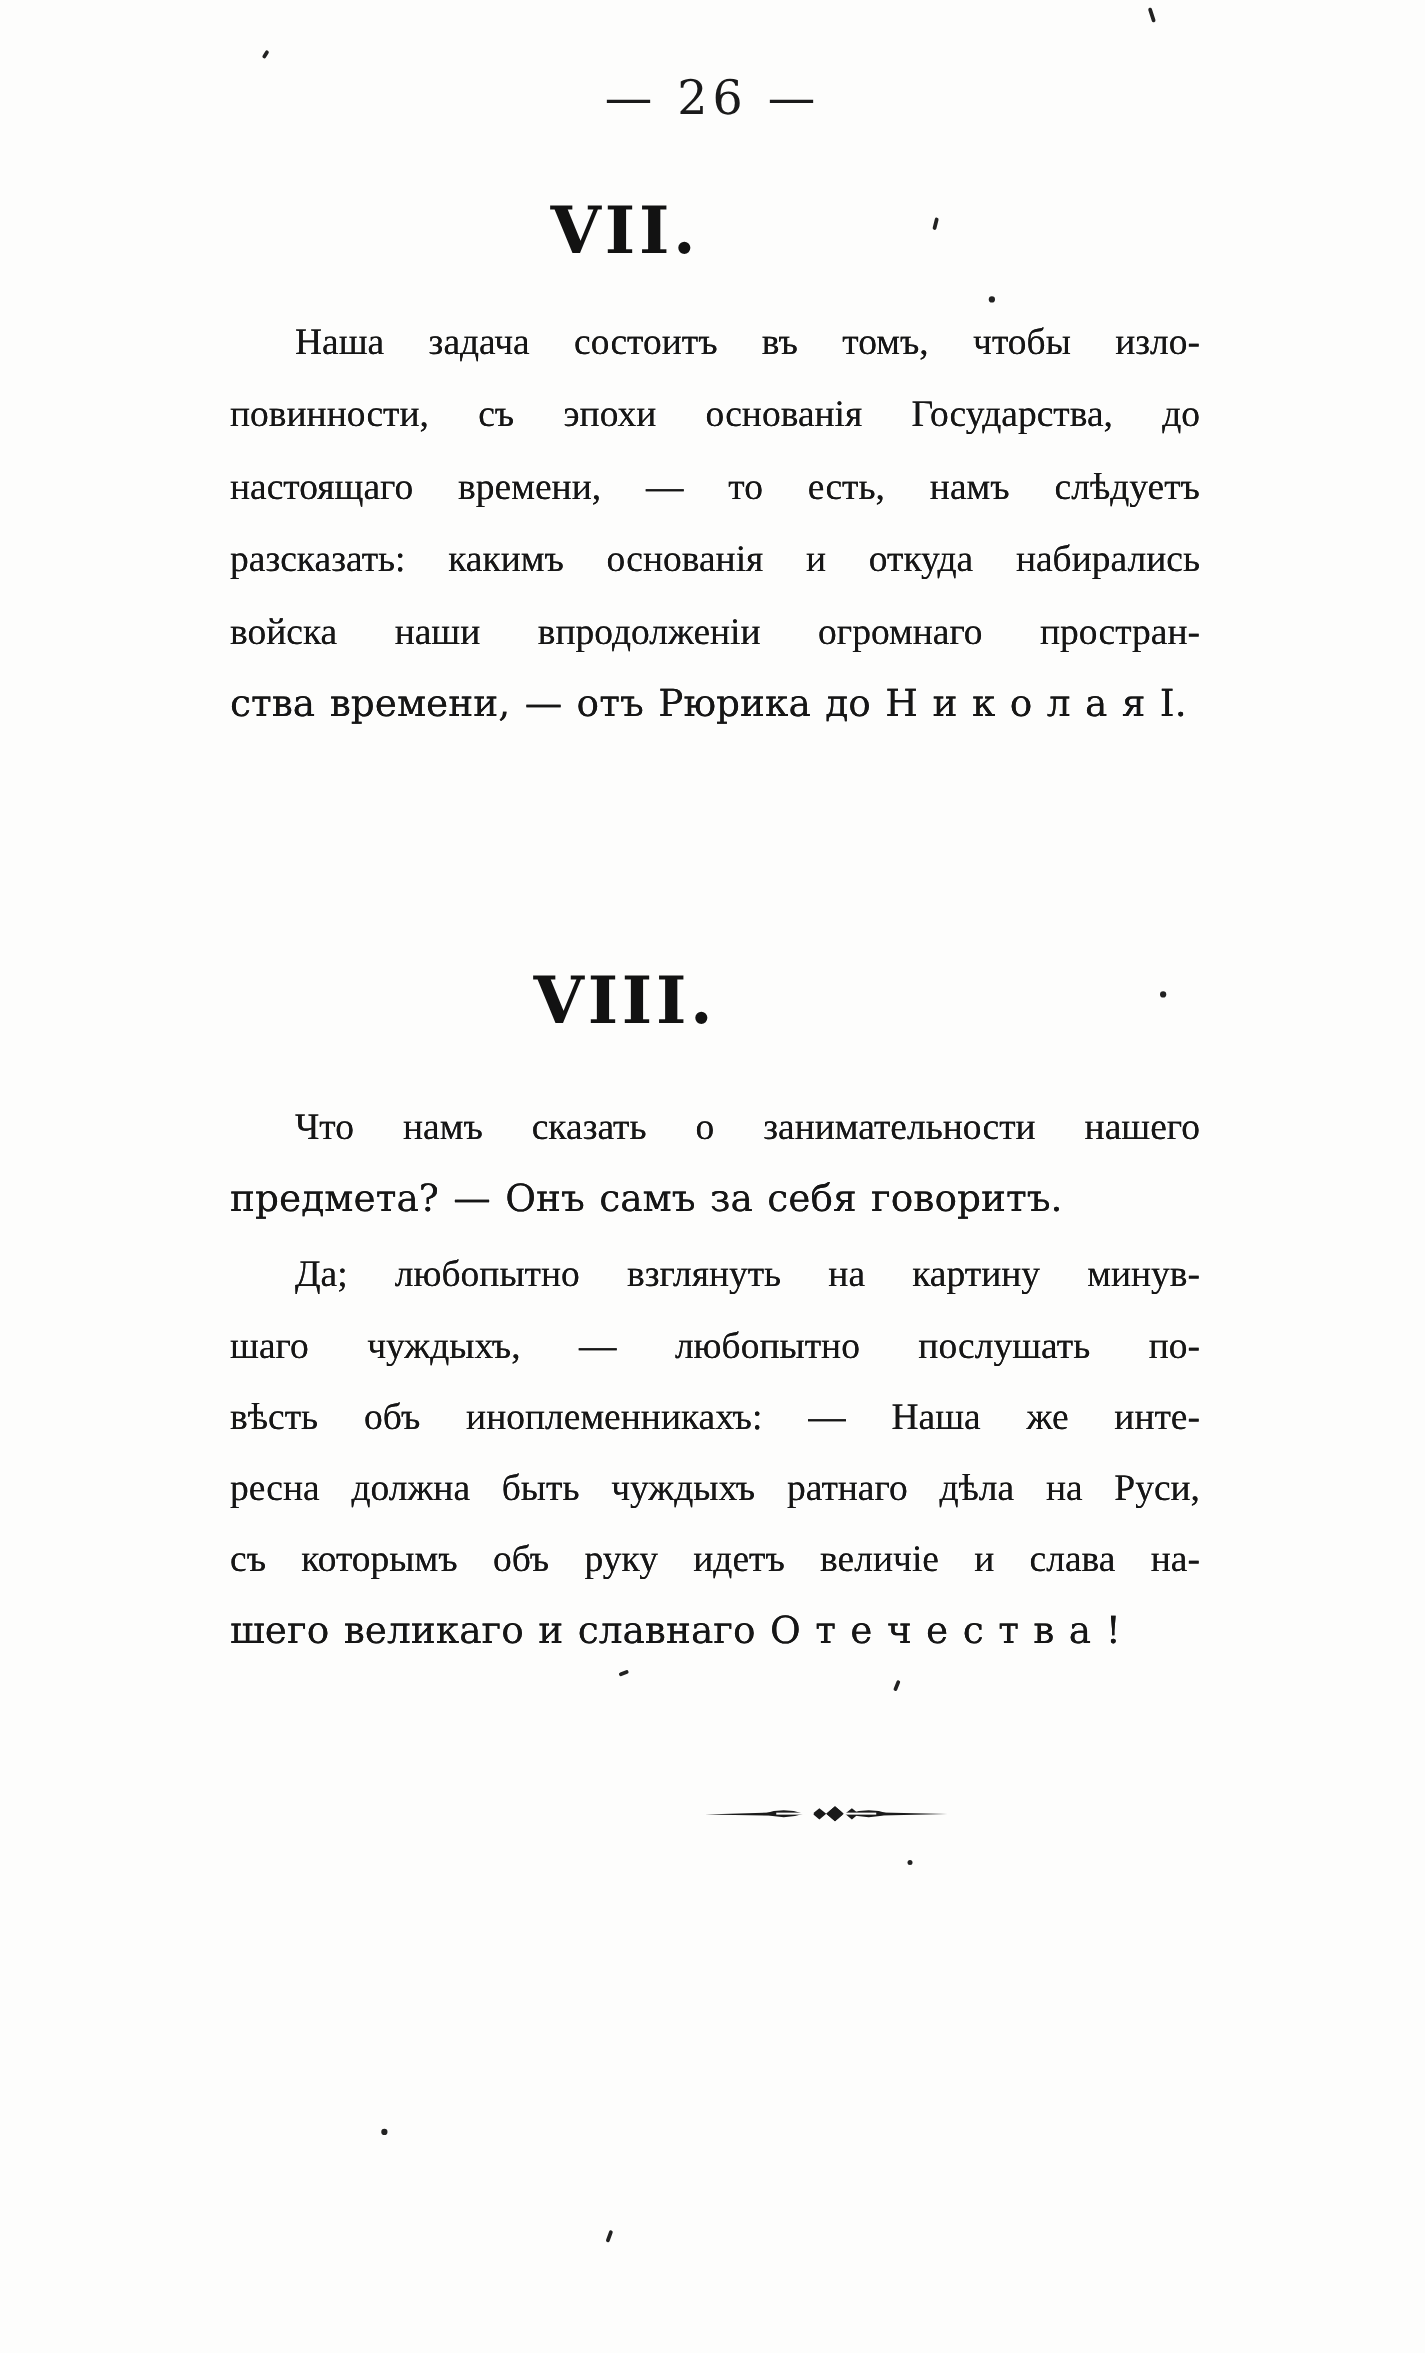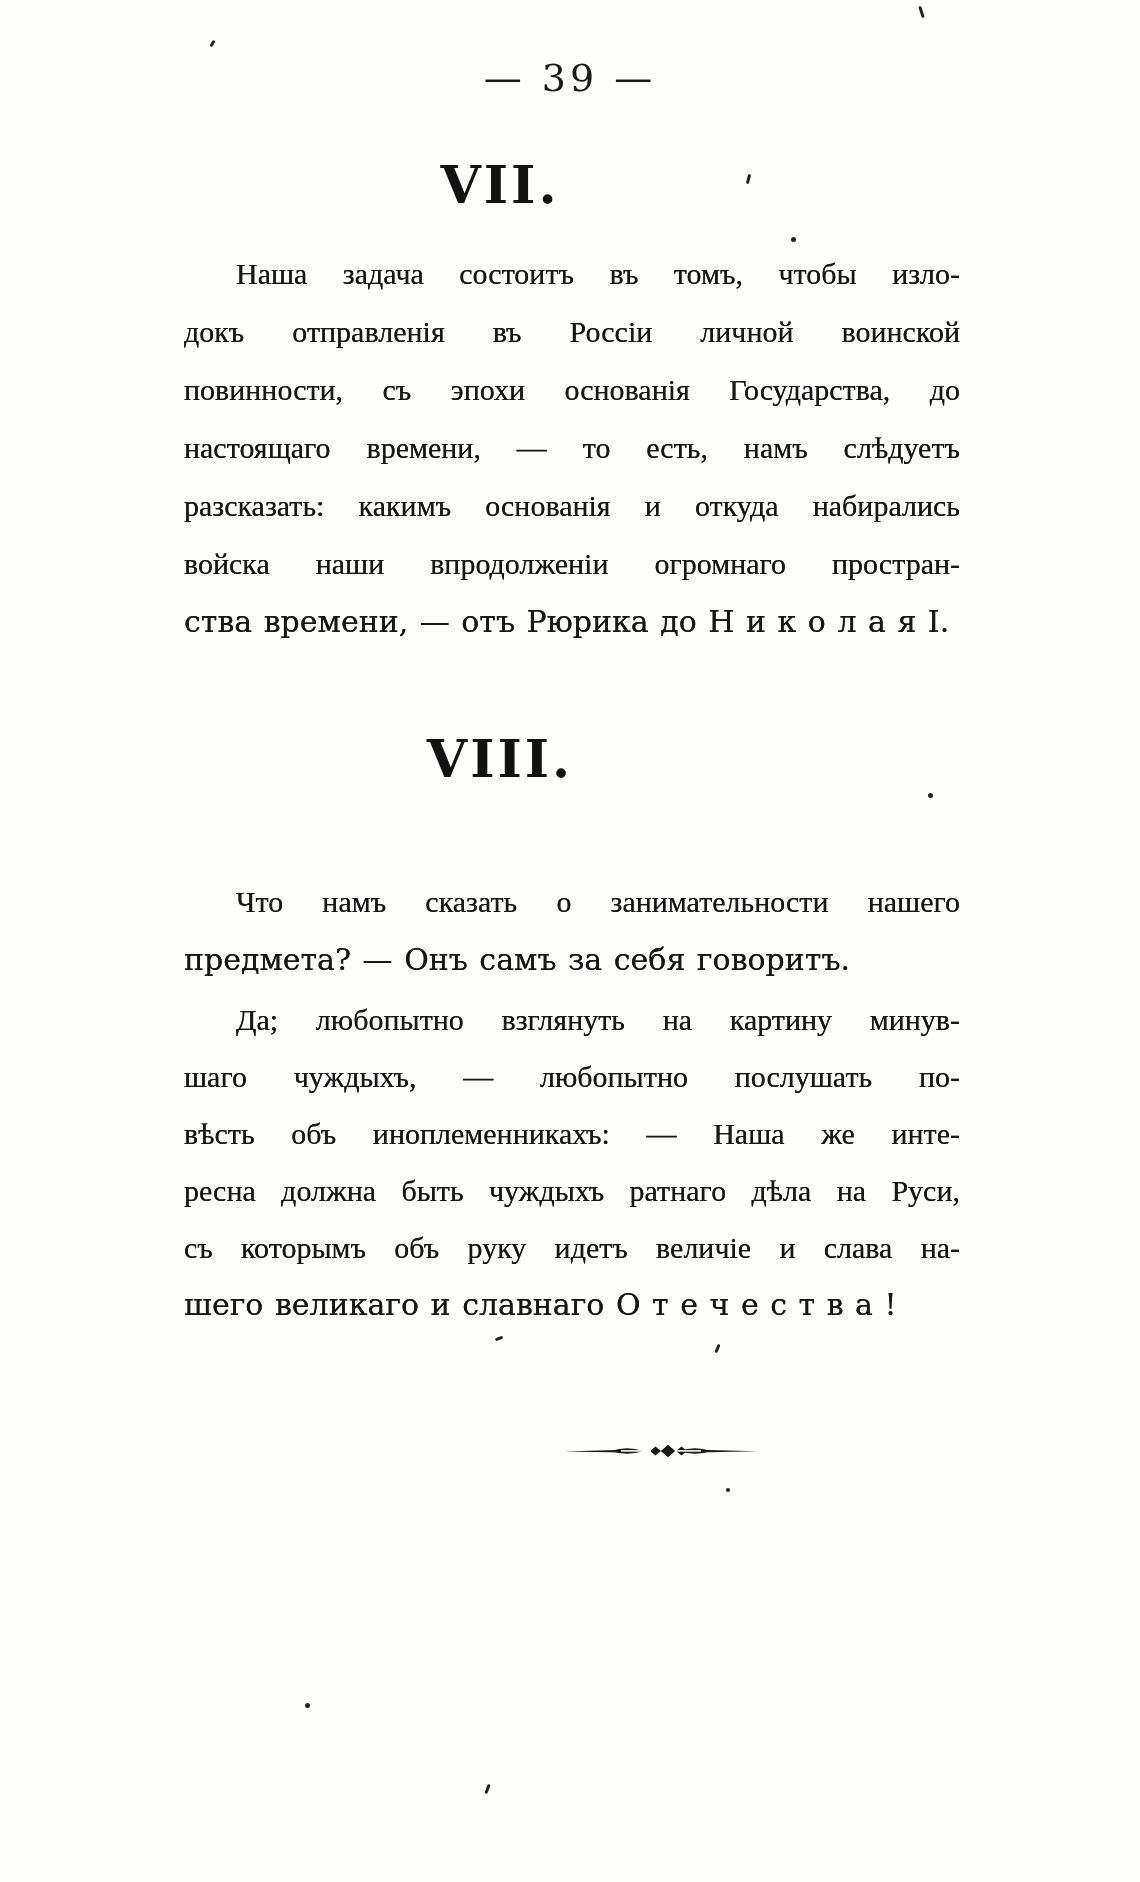--- a/index.html
+++ b/index.html
@@ -30,21 +30,21 @@
     position: absolute;
     left: 0;
     width: 1000px;
     text-align: center;
     font-weight: bold;
     font-size: 52px;
     letter-spacing: 3px;
     color: #121212;
   }
   .h1 { top: 154px; }
-  .h2 { top: 728px; }
+  .h2 { top: 770px; }
   .para {
     position: absolute;
     left: 184px;
     width: 776px;
     text-shadow: 0 0 0.4px rgba(0,0,0,0.85);
   }
   .p1 { top: 245px; }
   .p2 { top: 873px; }
   .p3 { top: 991px; }
   .ln {
@@ -78,27 +78,26 @@
     background: #222;
   }
   .dot { border-radius: 50%; }
   .tick { border-radius: 2px; }
 </style>
 </head>
 <body>
 
 <div class="page">
 
-  <div class="pagenum">— 39 —</div>
+  <div class="pagenum">— 26 —</div>
 
   <div class="heading h1">VII.</div>
 
   <div class="para p1">
     <div class="ln j indent">Наша задача состоитъ въ томъ, чтобы изло-</div>
-    <div class="ln j">докъ отправленія въ Россіи личной воинской</div>
     <div class="ln j">повинности, съ эпохи основанія Государства, до</div>
     <div class="ln j">настоящаго времени, — то есть, намъ слѣдуетъ</div>
     <div class="ln j">разсказать: какимъ основанія и откуда набирались</div>
     <div class="ln j">войска наши впродолженіи огромнаго простран-</div>
     <div class="ln lastln">ства времени, — отъ Рюрика до Н и к о л а я I.</div>
   </div>
 
   <div class="heading h2">VIII.</div>
 
   <div class="para p2">

